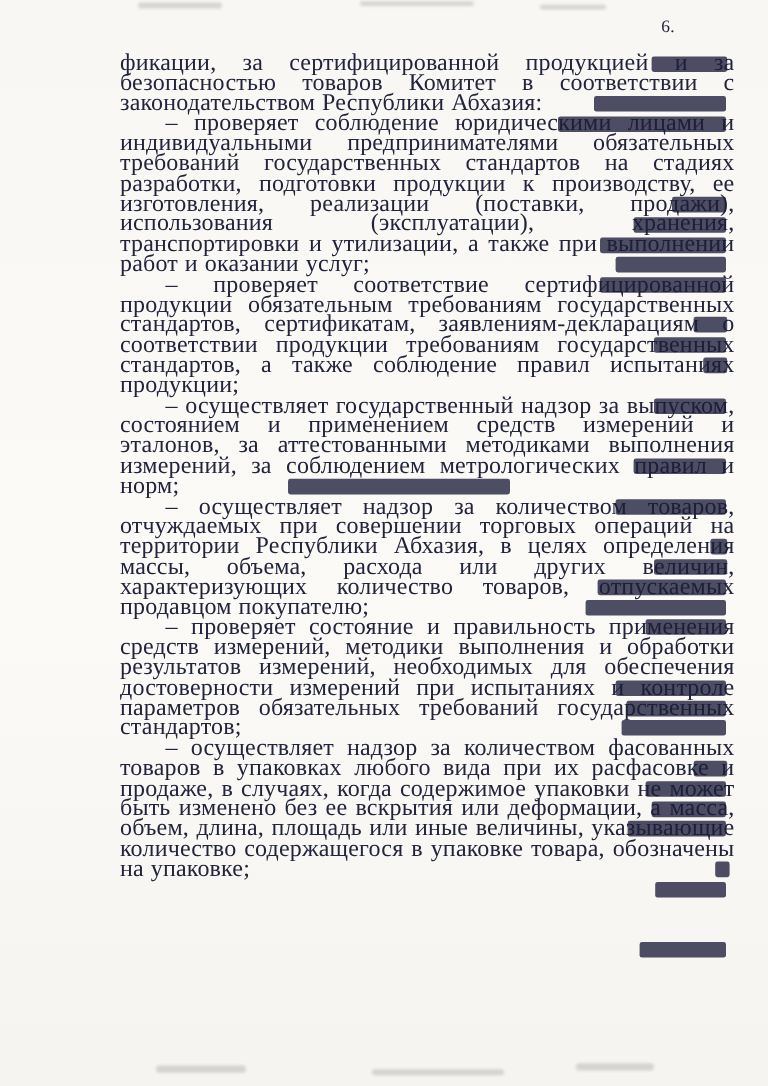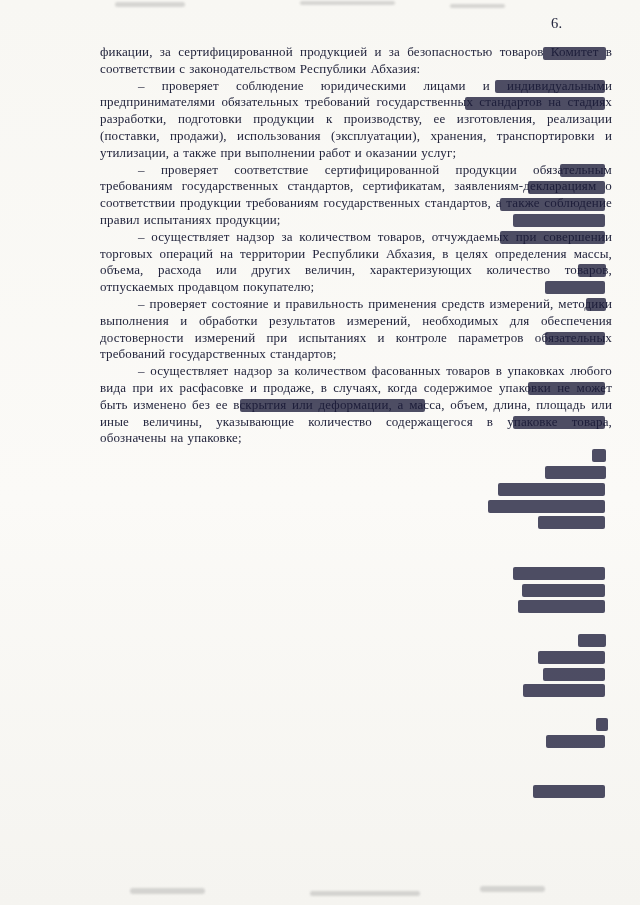--- a/index.html
+++ b/index.html
@@ -21,21 +21,21 @@
     top: 15px;
     left: 551px;
     font-size: 14.5px;
     letter-spacing: 0.3px;
   }
   .text-block {
     position: absolute;
     top: 44px;
     left: 100px;
     width: 512px;
-    font-size: 13px;
+    font-size: 20px;
     line-height: 16.8px;
     text-align: justify;
     letter-spacing: 0.15px;
     word-spacing: 0.6px;
   }
   .text-block p {
     margin: 0;
     padding: 0;
   }
   .text-block p.indent {
@@ -60,20 +60,21 @@
 <body>
 
 <div class="page">
 
   <div class="page-number">6.</div>
 
   <div class="text-block">
     <p>фикации, за сертифицированной продукцией и за безопасностью товаров Комитет в соответствии с законодательством Республики Абхазия:</p>
     <p class="indent">– проверяет соблюдение юридическими лицами и индивидуальными предпринимателями обязательных требований государственных стандартов на стадиях разработки, подготовки продукции к производству, ее изготовления, реализации (поставки, продажи), использования (эксплуатации), хранения, транспортировки и утилизации, а также при выполнении работ и оказании услуг;</p>
     <p class="indent">– проверяет соответствие сертифицированной продукции обязатель­ным требованиям государственных стандартов, сертификатам, заявлениям-декларациям о соответствии продукции требованиям государственных стандартов, а также соблюдение правил испытаниях продукции;</p>
+    <p class="indent">– осуществляет государственный надзор за выпуском, состоянием и применением средств измерений и эталонов, за аттестованными методиками выполнения измерений, за соблюдением метроло­гических правил и норм;</p>
     <p class="indent">– осуществляет надзор за количеством товаров, отчуждаемых при совершении торговых операций на территории Республики Абхазия, в целях определения массы, объема, расхода или других величин, характеризующих количество товаров, отпускаемых продавцом покупателю;</p>
     <p class="indent">– проверяет состояние и правильность применения средств измерений, методики выполнения и обработки результатов измерений, необходимых для обеспечения достоверности измерений при испытаниях и контроле параметров обязательных требований государственных стандартов;</p>
     <p class="indent">– осуществляет надзор за количеством фасованных товаров в упаковках любого вида при их расфасовке и продаже, в случаях, когда содержимое упаковки не может быть изменено без ее вскрытия или деформации, а масса, объем, длина, площадь или иные величины, указывающие количество содержащегося в упаковке товара, обозначены на упаковке;</p>
   </div>
 
   <div>
     <div class="blot" style="left:543px;top:47px;width:63px;height:13px;"></div>
     <div class="blot" style="left:495px;top:80px;width:110px;height:13px;"></div>
     <div class="blot" style="left:465px;top:97px;width:140px;height:13px;"></div>
     <div class="blot" style="left:560px;top:164px;width:45px;height:13px;"></div>

